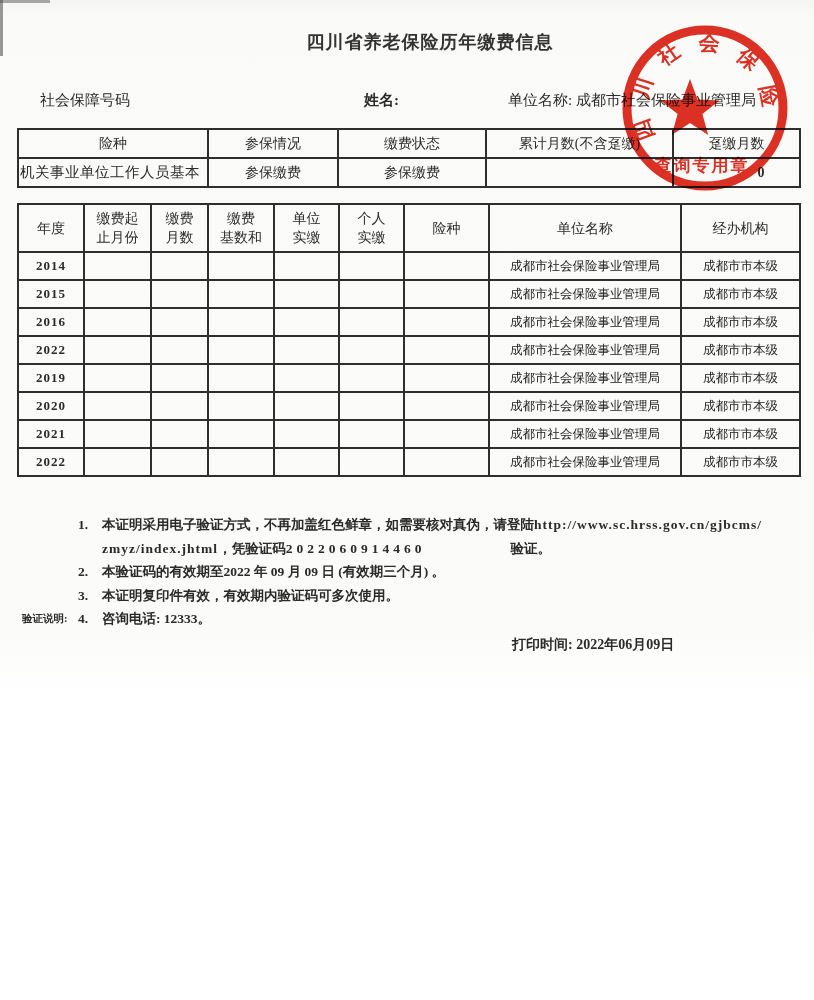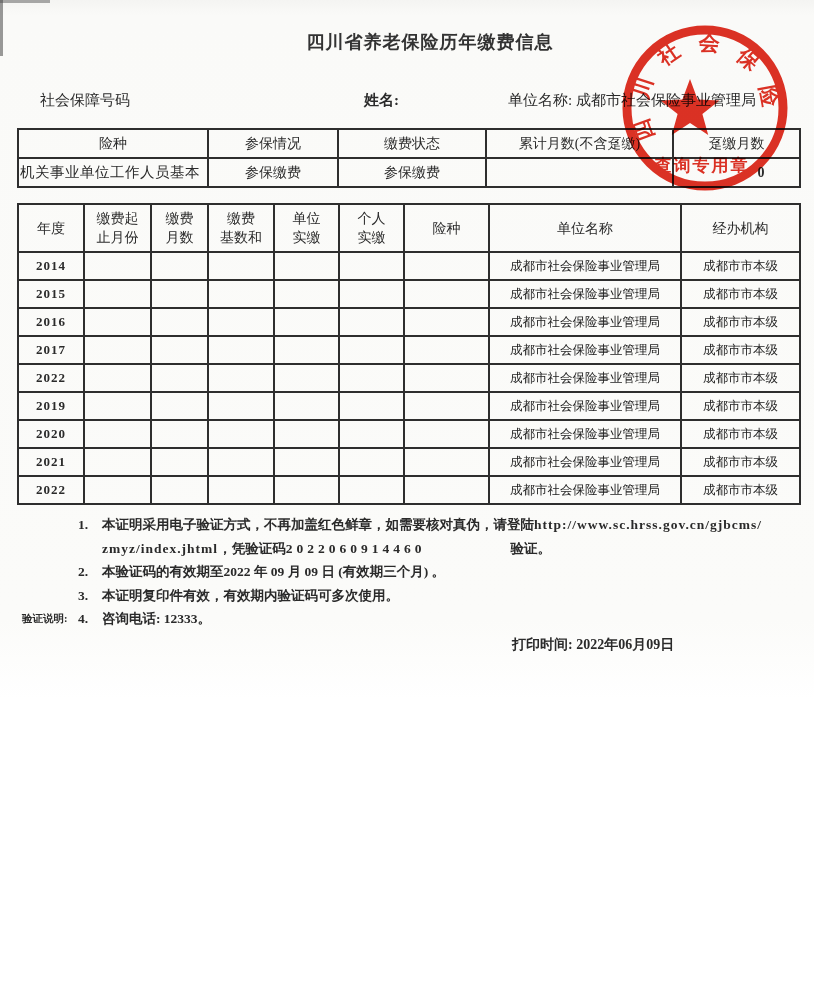--- a/index.html
+++ b/index.html
@@ -155,31 +155,20 @@
       <td></td>
           <td></td>
           <td></td>
           <td></td>
           <td></td>
           <td></td>
       <td class="unit">成都市社会保险事业管理局</td>
       <td class="agency">成都市市本级</td>
     </tr>
     <tr>
-      <td class="yr">2017</td>
-      <td></td>
-          <td></td>
-          <td></td>
-          <td></td>
-          <td></td>
-          <td></td>
-      <td class="unit">成都市社会保险事业管理局</td>
-      <td class="agency">成都市市本级</td>
-    </tr>
-    <tr>
       <td class="yr">2022</td>
       <td></td>
           <td></td>
           <td></td>
           <td></td>
           <td></td>
           <td></td>
       <td class="unit">成都市社会保险事业管理局</td>
       <td class="agency">成都市市本级</td>
     </tr>

